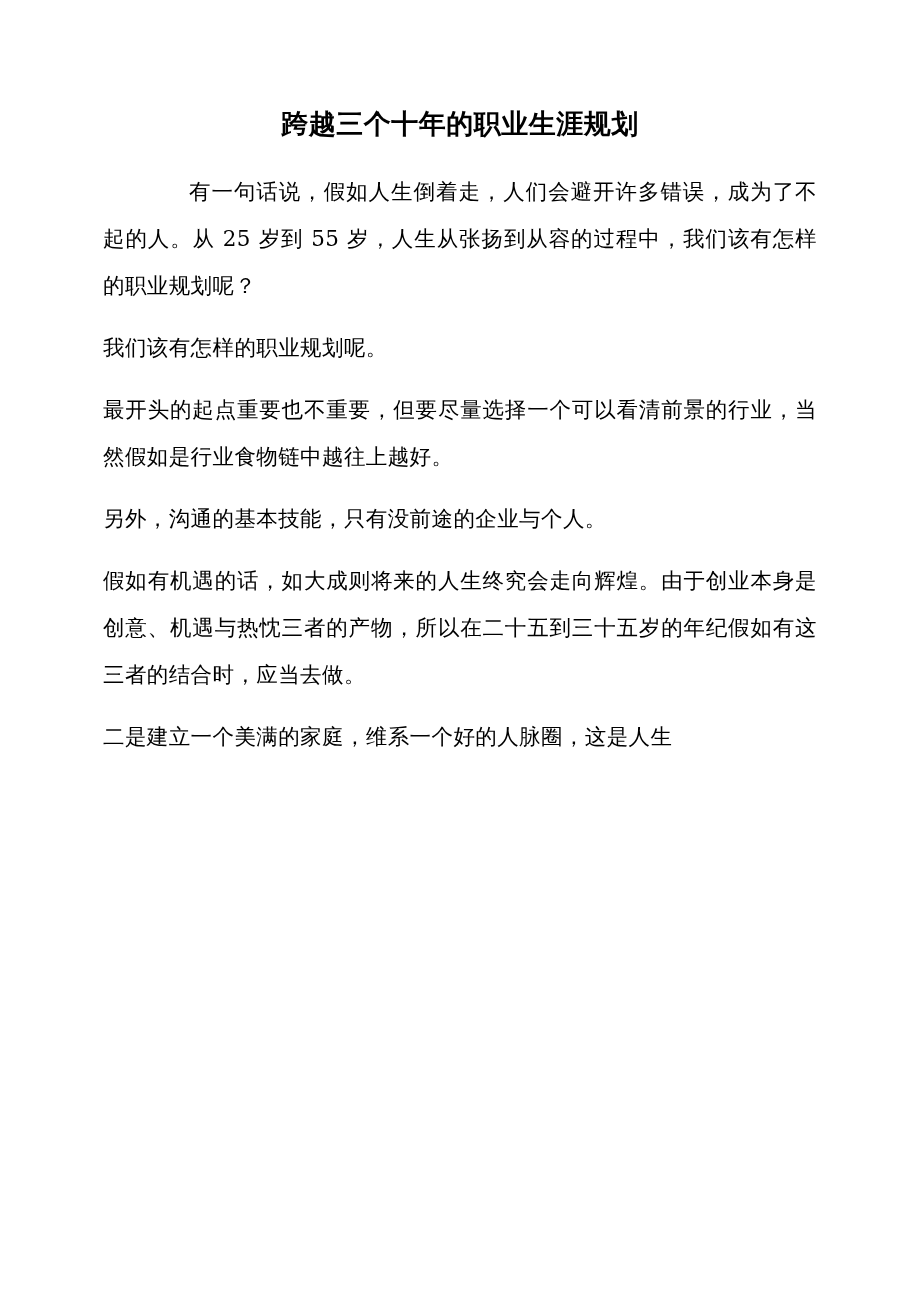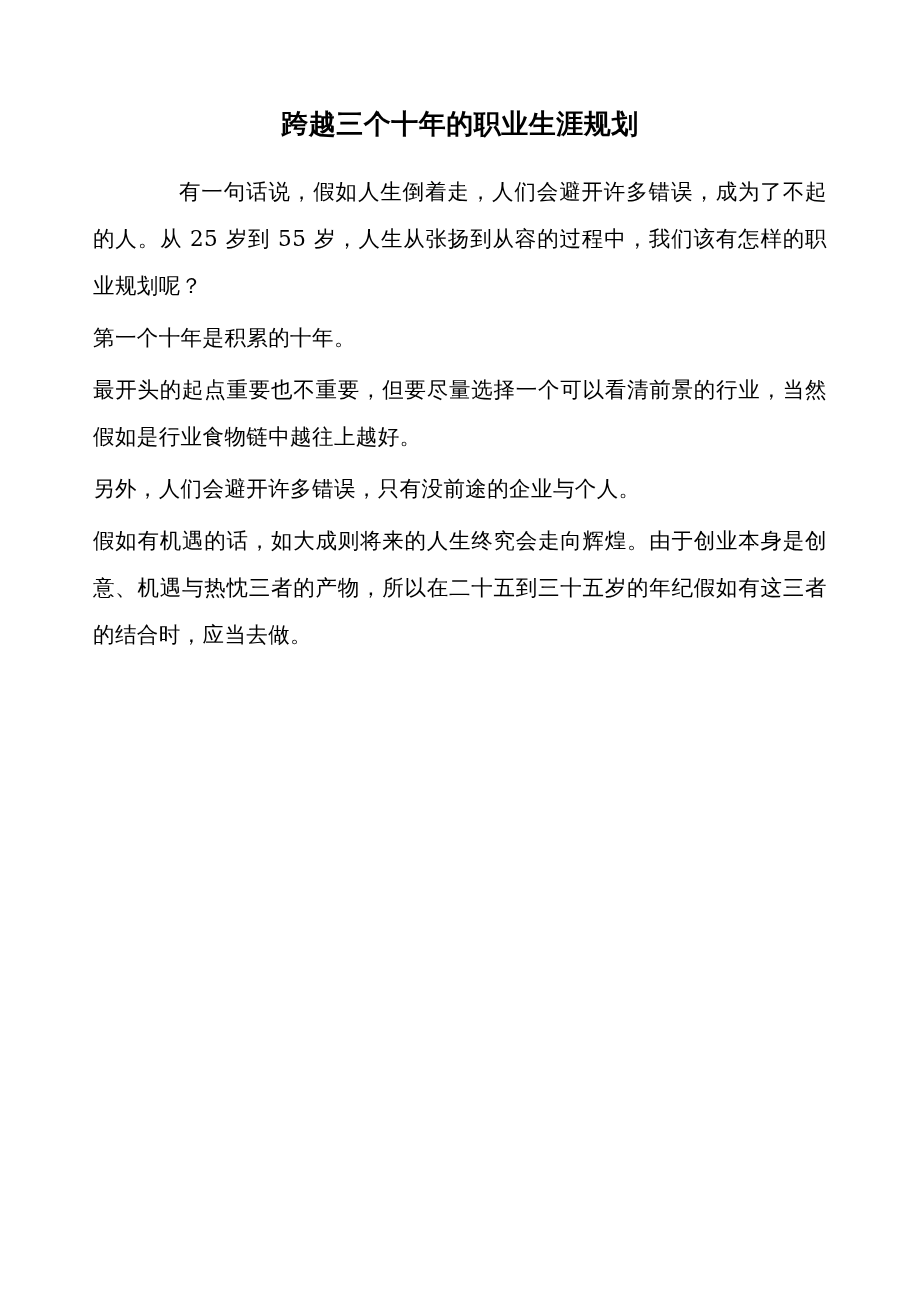--- a/index.html
+++ b/index.html
@@ -32,31 +32,32 @@
   }
   .body-text {
     font-family: "DejaVu Serif", "Liberation Serif", serif;
     font-size: 21.5px;
     line-height: 47px;
     letter-spacing: 0.4px;
     text-align: justify;
     text-justify: inter-ideograph;
   }
   .body-text p {
-    margin: 5px;
+    margin: 15px;
   }
   .body-text p.indent {
     text-indent: 4em;
   }
 </style>
 </head>
 <body>
 
 <div class="page">
   <h1 class="doc-title">跨越三个十年的职业生涯规划</h1>
   <div class="body-text">
     <p class="indent">有一句话说，假如人生倒着走，人们会避开许多错误，成为了不起的人。从 25 岁到 55 岁，人生从张扬到从容的过程中，我们该有怎样的职业规划呢？</p>
-    <p>第一个十年是积累的十年。</p>
+    <p>我们该有怎样的职业规划呢。</p>
     <p>最开头的起点重要也不重要，但要尽量选择一个可以看清前景的行业，当然假如是行业食物链中越往上越好。</p>
-    <p>另外，人们会避开许多错误，只有没前途的企业与个人。</p>
+    <p>另外，沟通的基本技能，只有没前途的企业与个人。</p>
     <p>假如有机遇的话，如大成则将来的人生终究会走向辉煌。由于创业本身是创意、机遇与热忱三者的产物，所以在二十五到三十五岁的年纪假如有这三者的结合时，应当去做。</p>
+    <p>二是建立一个美满的家庭，维系一个好的人脉圈，这是人生</p>
   </div>
 </div>
 
 </body></html>

